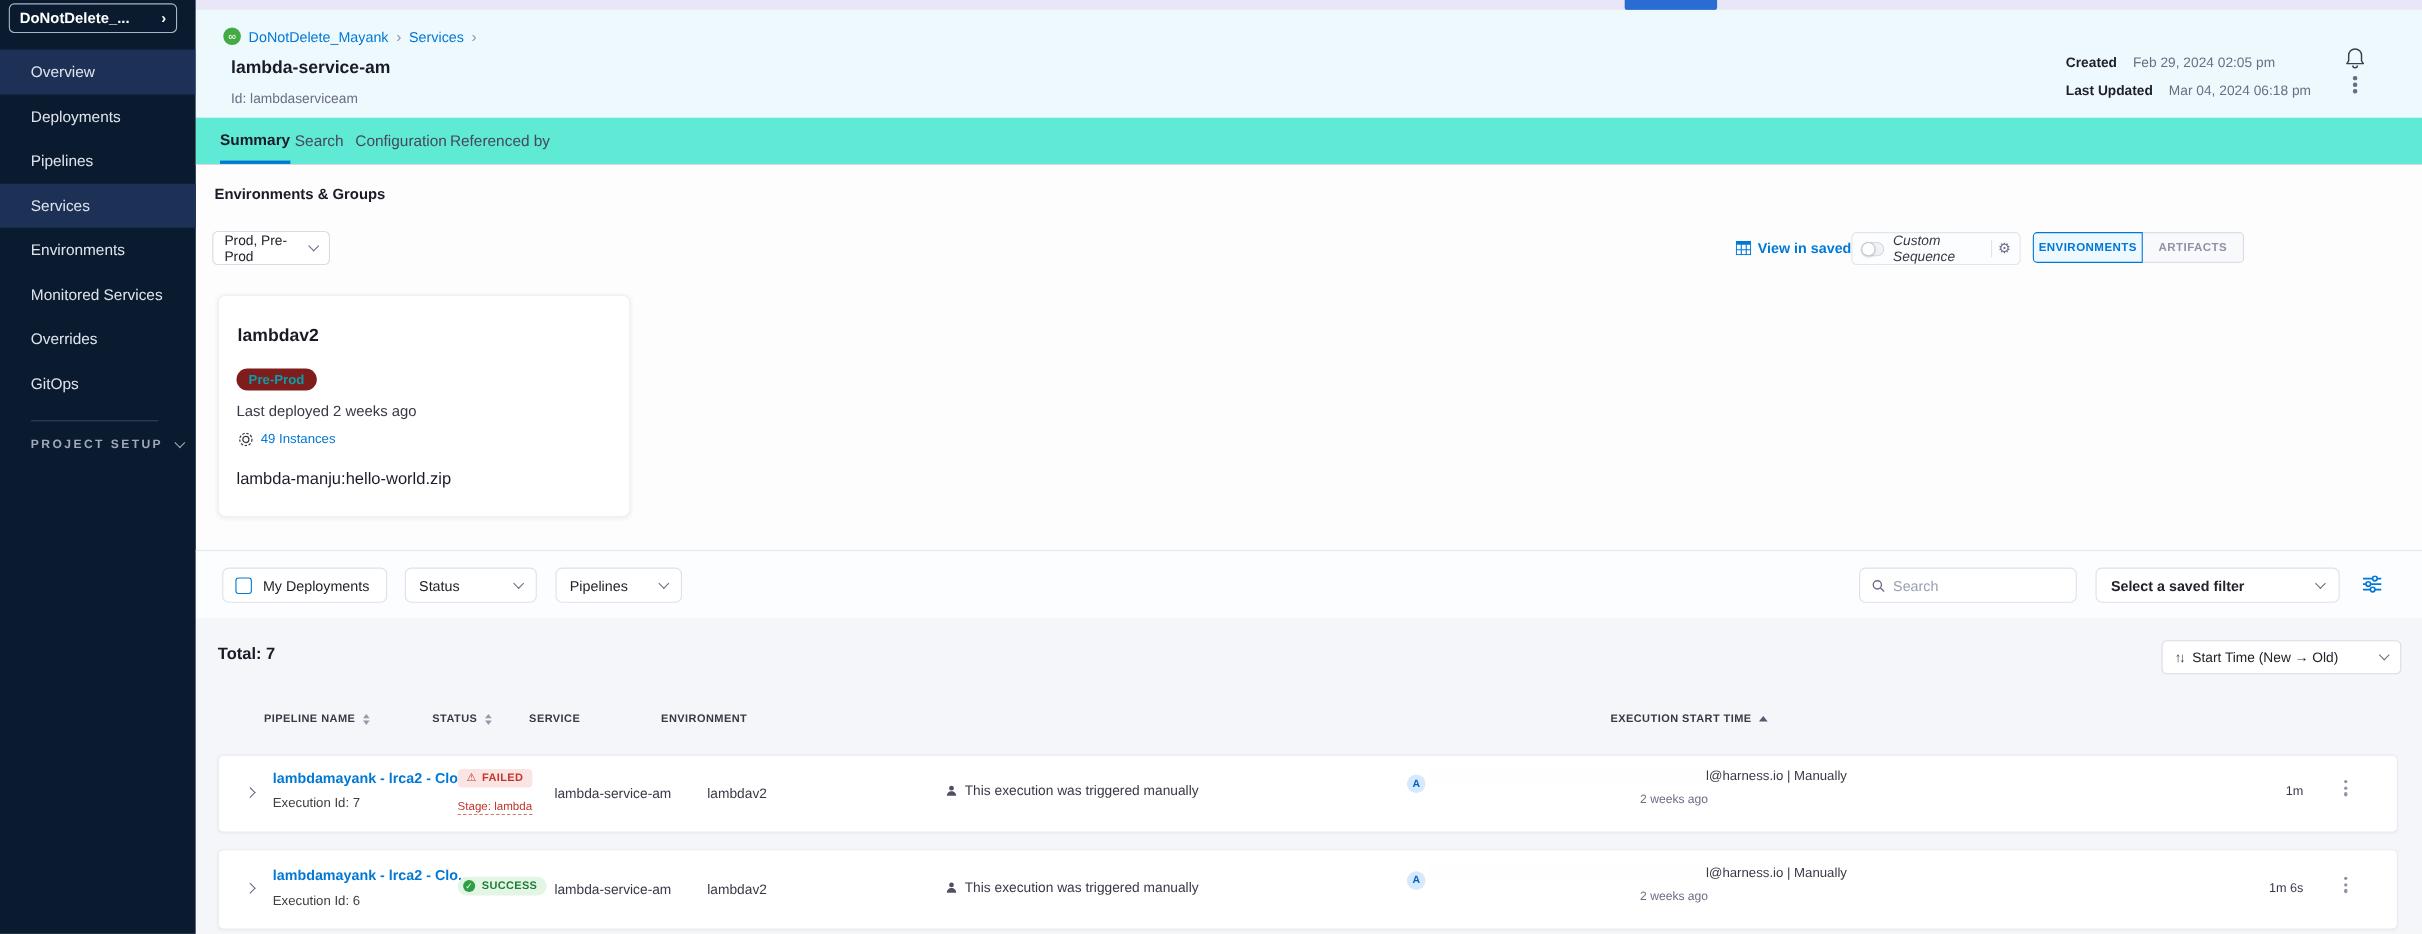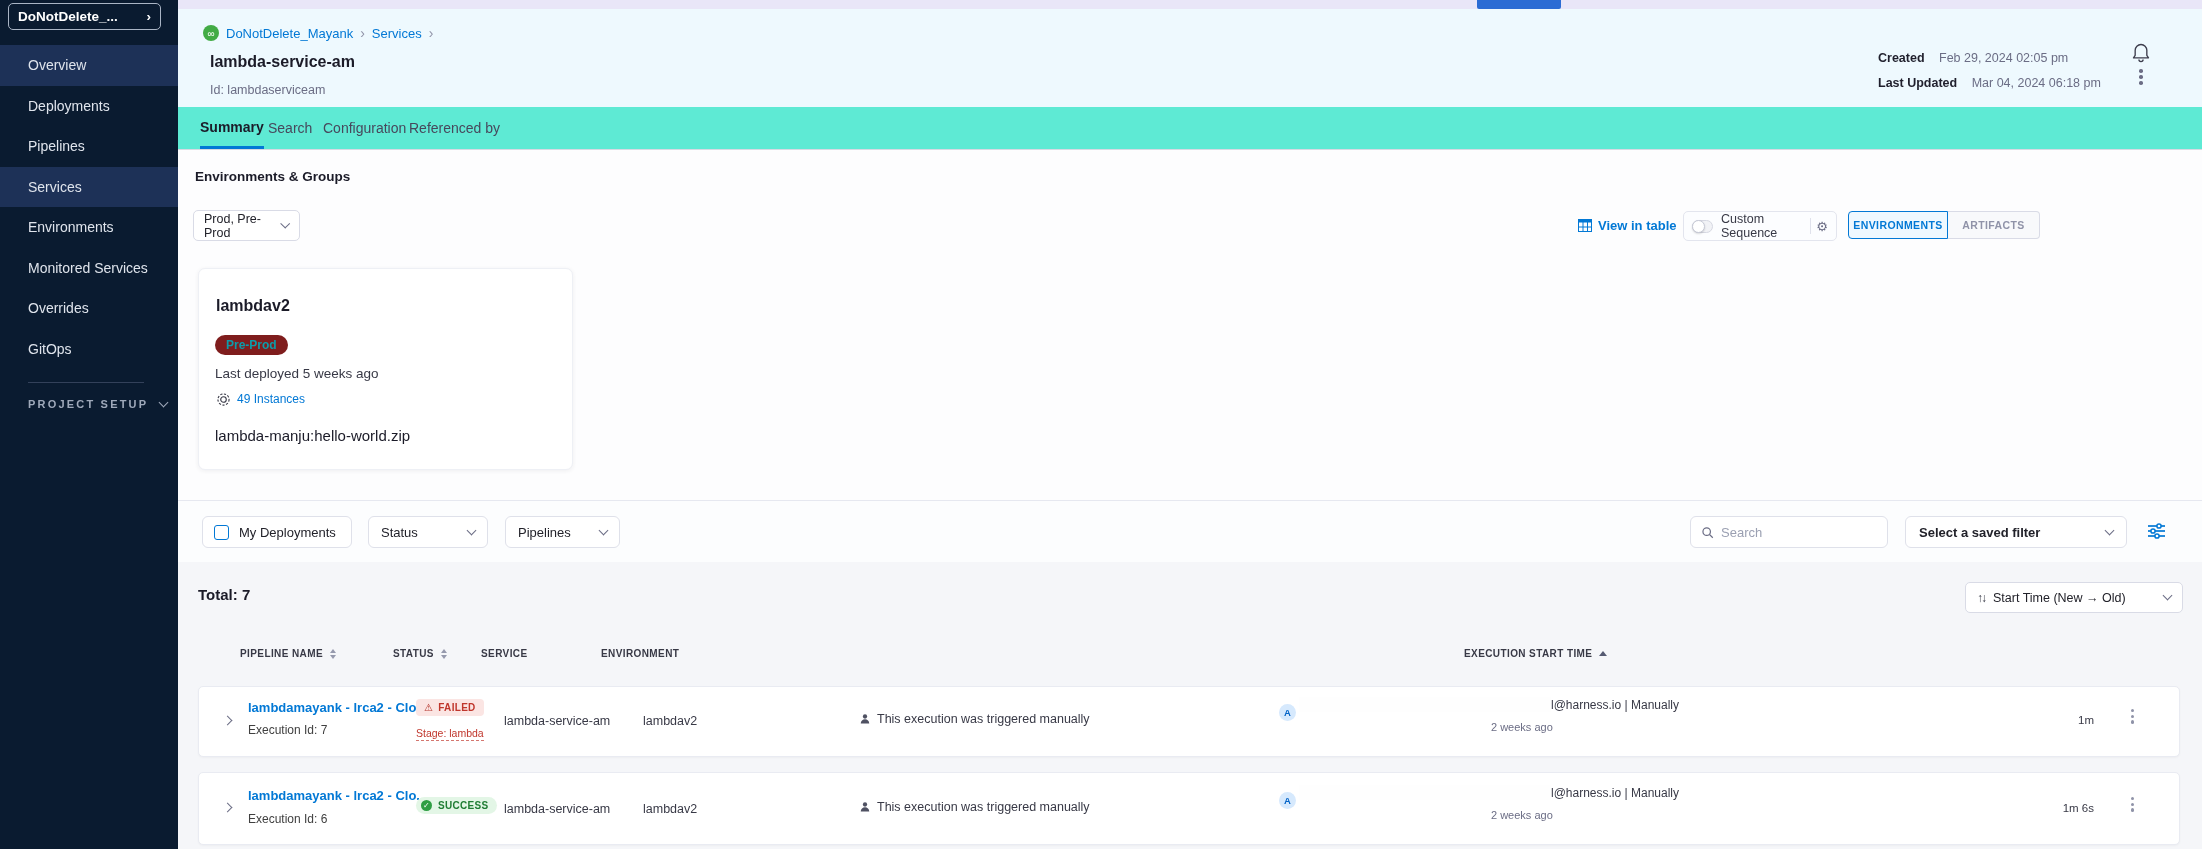--- a/index.html
+++ b/index.html
@@ -46,21 +46,21 @@
   
   .sec-heading { position:absolute; left:195px; top:169px; font-size:13.5px; font-weight:bold; color:#1b1b28; }
   .dd-box { background:#fff; border:1px solid #d9dbe6; border-radius:5px; display:flex; align-items:center;
     font-size:12.5px; color:#22222a; cursor:pointer; }
   .chv { display:inline-block; width:7px; height:7px; border:solid #6b6d85; border-width:1.6px 1.6px 0 0; }
   .chv-down { transform:rotate(135deg); margin-top:-4px; }
   .chv-right { transform:rotate(45deg); }
   .view-table { position:absolute; left:1578px; top:218px; display:flex; align-items:center; gap:6px;
     color:#0278d5; font-size:13px; font-weight:bold; cursor:pointer; }
   .seq-group { position:absolute; left:1683px; top:211px; width:154px; height:30px; background:#fcfdff;
-    border:1px solid #e3e5ee; border-radius:5px; display:flex; align-items:center; padding:0 8px; }
+    border:1px solid #e3e5ee; border-radius:5px; display:flex; align-items:center; padding:0 8px;font-style:italic; }
   .toggle { width:21px; height:13px; background:#f1f2f6; border:1px solid #d6d8e2; border-radius:7px; position:relative; cursor:pointer; flex:none; }
   .toggle .knob { position:absolute; left:-1px; top:-1px; width:13px; height:13px; background:#fff; border:1px solid #c6c9d6;
     border-radius:50%; box-shadow:0 1px 2px rgba(0,0,0,.15); }
   .seg { position:absolute; left:1848px; top:211px; display:flex; height:28px; }
   .seg-btn { display:flex; align-items:center; justify-content:center; font-size:10.5px; font-weight:bold; letter-spacing:.4px; cursor:pointer; }
   .seg-env { width:100px; background:#eef8ff; border:1px solid #0278d5; color:#0278d5; border-radius:4px 0 0 4px; z-index:2; }
   .seg-art { width:92px; background:#f8f9fb; border:1px solid #d9dbe6; border-left:none; color:#9093a8; border-radius:0 4px 4px 0; }
 
   
   .env-card { position:absolute; left:198px; top:268px; width:375px; height:202px; background:#fff;
@@ -221,41 +221,41 @@
   </div>
 
   <div class="view-table">
     <svg width="14" height="13" viewBox="0 0 14 13">
       <rect x="0.5" y="0.5" width="13" height="12" fill="none" stroke="#0278d5"></rect>
       <rect x="0.5" y="0.5" width="13" height="3" fill="#0278d5"></rect>
       <line x1="5" y1="3" x2="5" y2="13" stroke="#0278d5"></line>
       <line x1="9.5" y1="3" x2="9.5" y2="13" stroke="#0278d5"></line>
       <line x1="0" y1="8" x2="14" y2="8" stroke="#0278d5"></line>
     </svg>
-    <span>View in table</span>
+    <span>View in saved</span>
   </div>
 
   <div class="seq-group">
     <span class="toggle">
         <span class="knob"></span>
       </span>
     <span style="margin-left:8px; font-size:12.5px; color:#383946;">Custom Sequence</span>
     <span style="margin-left:7px; width:1px; height:16px; background:#e0e2ec;"></span>
     <span style="margin-left:6px; font-size:13px; color:#6b6d85; cursor:pointer;">⚙</span>
   </div>
 
   <div class="seg">
     <div class="seg-btn seg-env">ENVIRONMENTS</div>
     <div class="seg-btn seg-art">ARTIFACTS</div>
   </div>
 
   <div class="env-card">
     <div class="card-name">lambdav2</div>
     <div class="card-badge">Pre-Prod</div>
-    <div class="card-deployed">Last deployed 5 weeks ago</div>
+    <div class="card-deployed">Last deployed 2 weeks ago</div>
     <div class="card-inst">
       <svg width="13" height="13" viewBox="0 0 14 14">
         <circle cx="7" cy="7" r="6" fill="none" stroke="#383946" stroke-width="1.2" stroke-dasharray="2.4 1.6"></circle>
         <circle cx="7" cy="7" r="3" fill="none" stroke="#383946" stroke-width="1.2"></circle>
       </svg>
       <span>49 Instances</span>
     </div>
     <div class="card-artifact">lambda-manju:hello-world.zip</div>
   </div>
 

